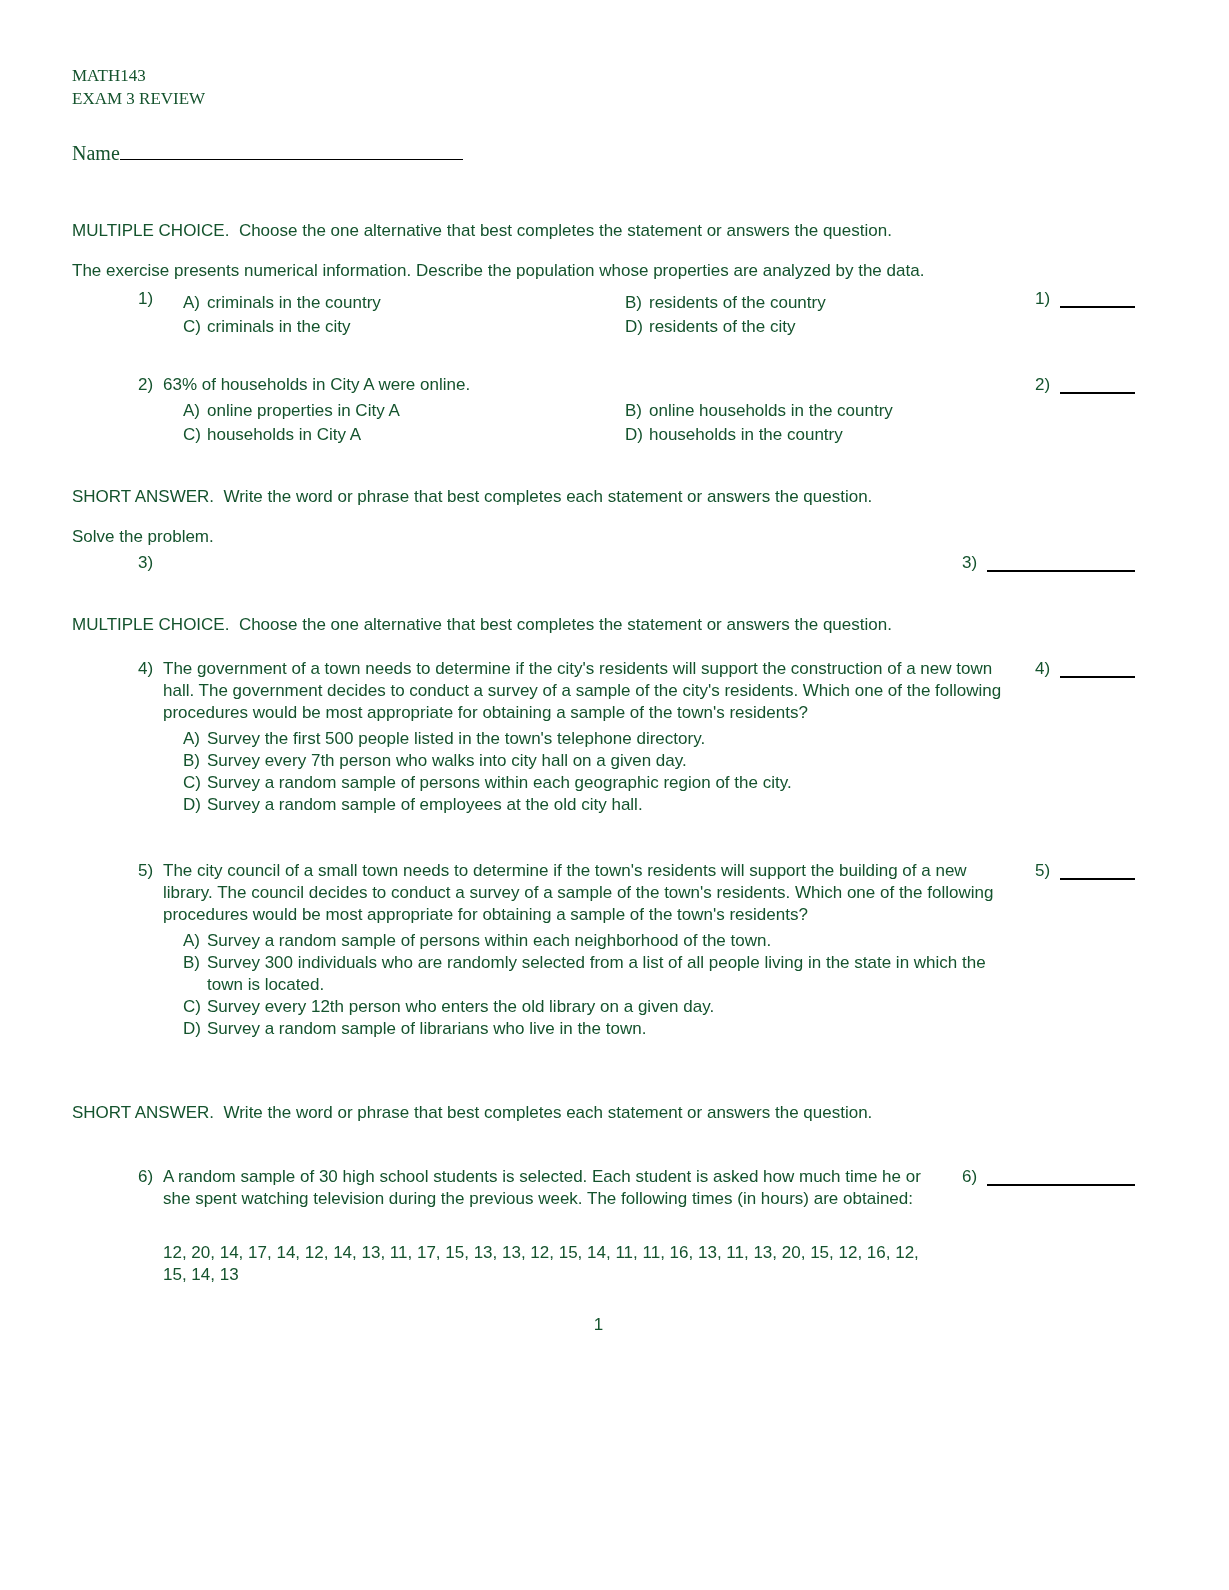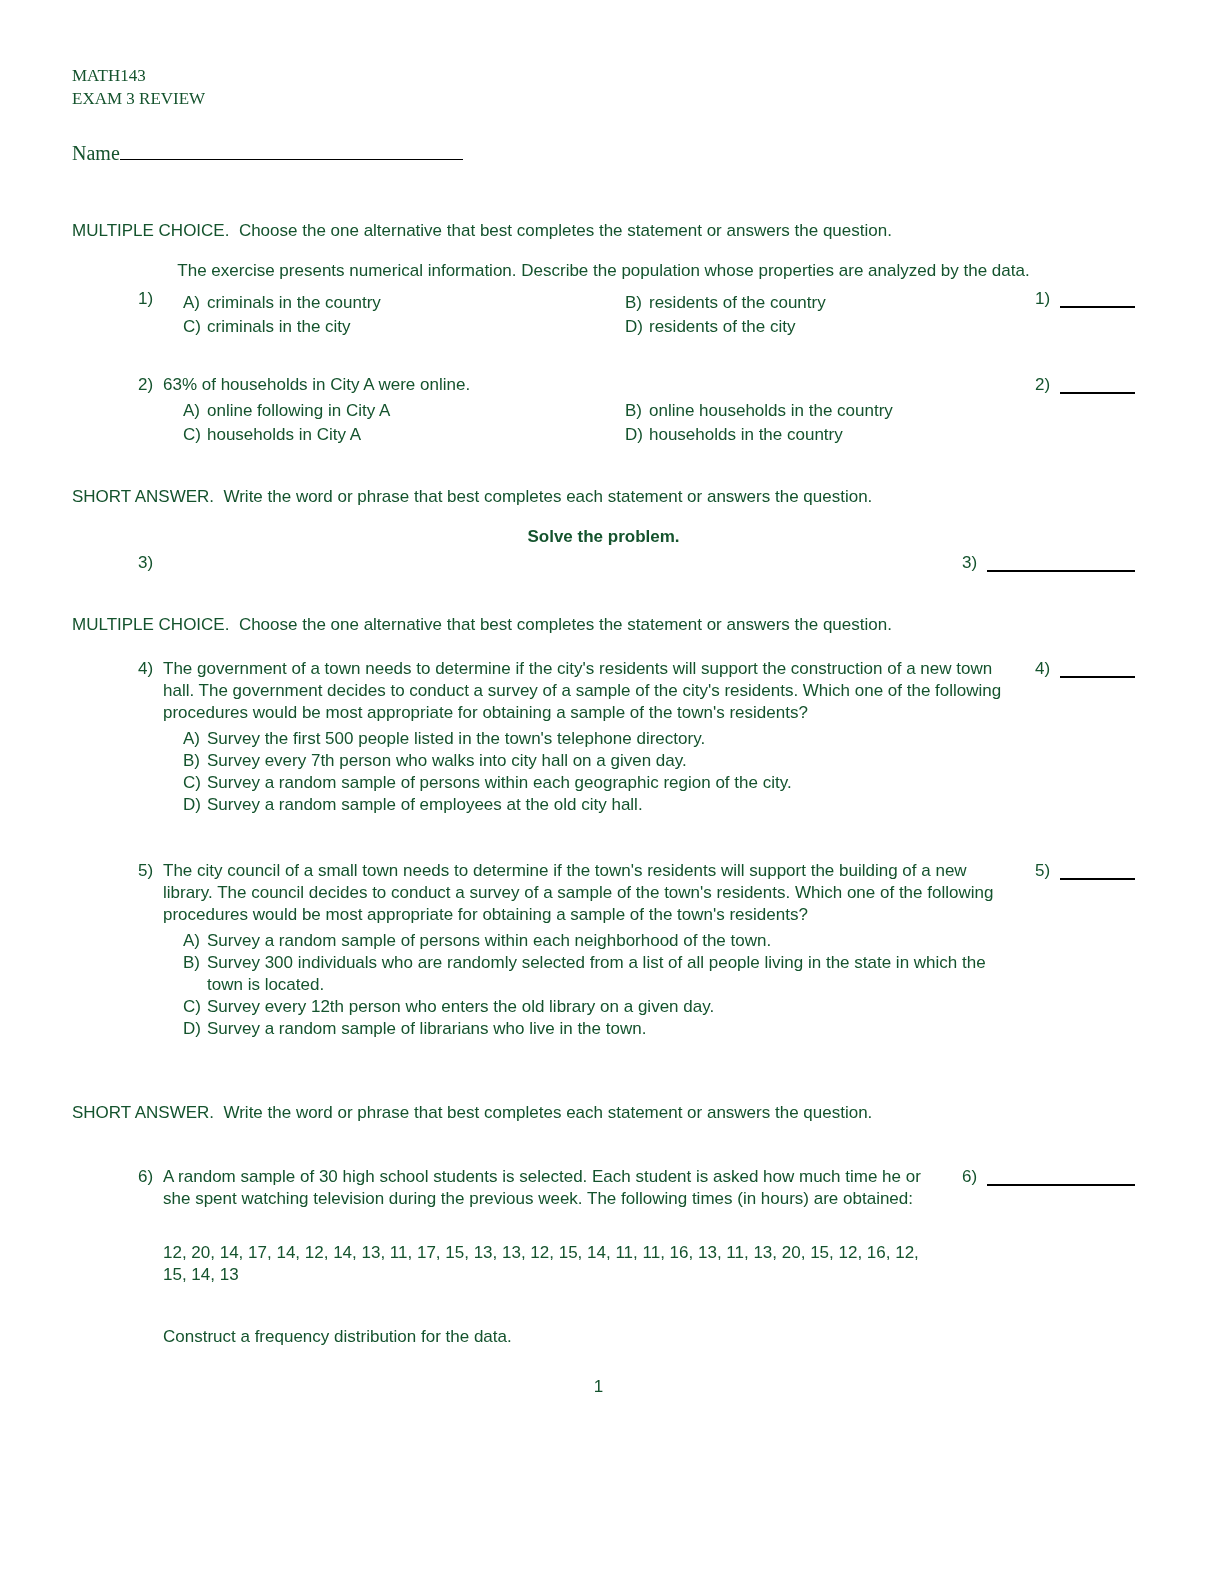--- a/index.html
+++ b/index.html
@@ -21,23 +21,23 @@
   .name-row { margin-top: 32px; font-family: "Liberation Serif", serif; font-size: 20px; }
   .name-line {
     display: inline-block;
     width: 343px;
     height: 15px;
     border-bottom: 1.5px solid #000;
     vertical-align: baseline;
   }
   .section-head { margin: 0; white-space: pre-wrap; }
   .sh-1 { margin-top: 56px; }
-  .intro { margin: 18px 0 0 0; text-align: center; }
+  .intro { margin: 18px 0 0 0; }
   .sh-2 { margin-top: 40px; }
-  .solve { margin-top: 18px; font-weight: bold; }
+  .solve { margin-top: 18px; }
   .sh-3 { margin-top: 40px; }
   .sh-4 { margin-top: 62px; }
 
   .question { position: relative; margin-left: 66px; }
   .q1 { margin-top: 6px; }
   .q2 { margin-top: 36px; }
   .q3 { margin-top: 4px; }
   .q4 { margin-top: 22px; }
   .q5 { margin-top: 44px; }
   .q6 { margin-top: 42px; }
@@ -129,21 +129,21 @@
   </div>
 
   <div class="question mc-q q2">
     <div class="q-row">
       <span class="q-num">2)</span>
       <div class="q-body">
         <p class="q-text">63% of households in City A were online.</p>
         <div class="choices grid2">
           <div class="choice">
               <span class="c-label">A)</span>
-              <span class="c-text">online following in City A</span>
+              <span class="c-text">online properties in City A</span>
             </div>
           <div class="choice">
               <span class="c-label">B)</span>
               <span class="c-text">online households in the country</span>
             </div>
           <div class="choice">
               <span class="c-label">C)</span>
               <span class="c-text">households in City A</span>
             </div>
           <div class="choice">
@@ -238,21 +238,20 @@
   </div>
 
   <p class="section-head sh-4">SHORT ANSWER.  Write the word or phrase that best completes each statement or answers the question.</p>
 
   <div class="question sa-q q6">
     <div class="q-row">
       <span class="q-num">6)</span>
       <div class="q-body">
         <p class="q-text">A random sample of 30 high school students is selected. Each student is asked how much time he or she spent watching television during the previous week. The following times (in hours) are obtained:</p>
         <p class="data-line">12, 20, 14, 17, 14, 12, 14, 13, 11, 17, 15, 13, 13, 12, 15, 14, 11, 11, 16, 13, 11, 13, 20, 15, 12, 16, 12, 15, 14, 13</p>
-        <p class="task-line">Construct a frequency distribution for the data.</p>
       </div>
     </div>
     <div class="answer-slot sa-slot">
       <span class="ans-num">6)</span>
       <span class="ans-line"></span>
     </div>
   </div>
 
   <div class="footer">1</div>
 

